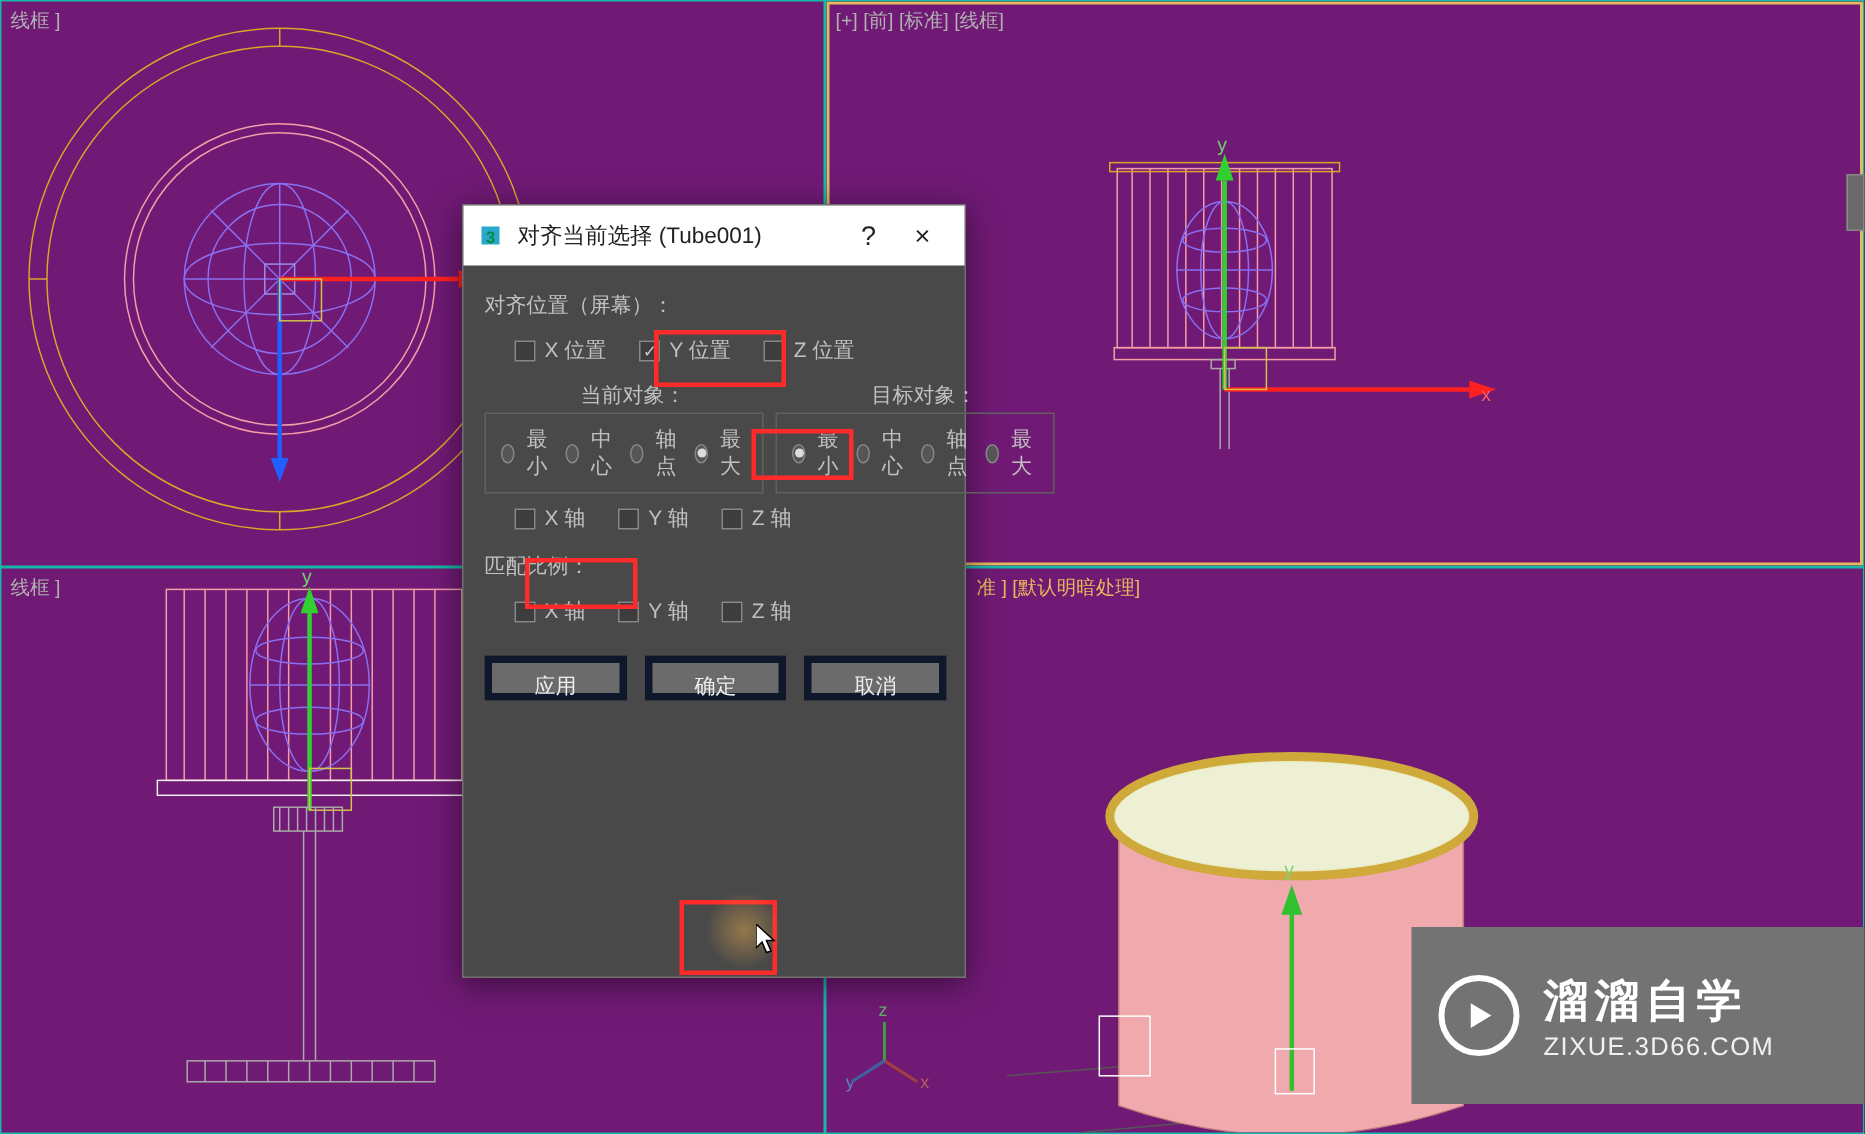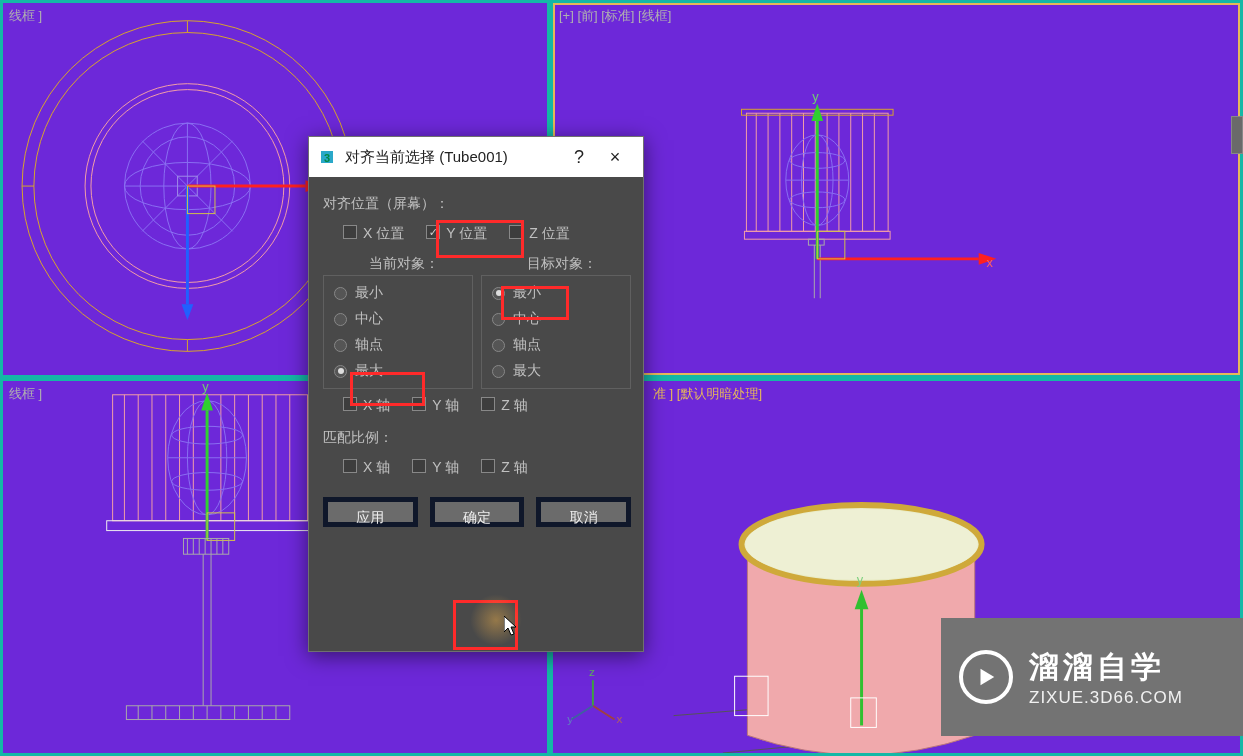--- a/index.html
+++ b/index.html
@@ -12,22 +12,22 @@
     overflow: hidden;
   }
   .viewport-grid {
     position: absolute; inset: 0;
     display: grid;
     grid-template-columns: 550px 1fr;
     grid-template-rows: 378px 1fr;
   }
   .viewport {
     position: relative;
-    background: #6d28d9;
-    border: 3px solid #14b8a6;
+    background: #701a75;
+    border: 1px solid #14b8a6;
     overflow: hidden;
   }
   .vp-label { position:absolute; top:4px; left:6px; color:#b0b0b0; font-size:13px; }
   .vp-label.gold { color:#e6b85a; }
   .highlight-border { position:absolute; inset:0; border:2px solid #e6b85a; pointer-events:none; }
   .viewport svg { position:absolute; inset:0; width:100%; height:100%; }
 
   
   .dialog {
     position:absolute; left:308px; top:136px; width:336px; height:516px;
@@ -46,29 +46,29 @@
   }
   .dlg-titlebar .title { flex:1; font-size:15px; }
   .dlg-titlebar .tb-btn { width:36px; text-align:center; font-size:18px; color:#222; }
   .dlg-body { padding:12px 12px 12px 14px; display:flex; flex-direction:column; gap:2px; }
   .section-label { margin:6px 0 4px 0; }
 
   .row-axis {
     display:flex; gap:22px;
     padding:6px 0 6px 20px;
   }
-  .cb { display:flex; gap:6px; }
+  .cb { display:flex; align-items:center; gap:6px; }
   .cb .box { width:14px; height:14px; border:1px solid #888; background:#3d3d3d;
              display:flex; align-items:center; justify-content:center; font-size:11px; color:#cfcfcf;}
   .cb.checked .box::after { content:"✓"; }
 
   .obj-columns { display:flex; gap:8px; }
   .obj-col { flex:1; }
   .obj-col .col-title { margin:4px 0 2px 12px;text-align:center; }
-  .obj-col .frame { border:1px solid #606060; padding:8px 10px; display:flex; flex-direction:column; gap:8px; }
+  .obj-col .frame { border:1px solid #606060; padding:8px 10px; display:flex; gap:8px; }
   .rb { display:flex; align-items:center; gap:8px; }
   .rb .dot { width:13px; height:13px; border-radius:50%; border:1px solid #888; background:#555;
              display:flex; align-items:center; justify-content:center;}
   .rb.sel .dot::after { content:""; width:6px; height:6px; border-radius:50%; background:#ddd; }
 
   .btn-row { display:flex; gap:12px; margin-top:12px; }
   .btn { flex:1; height:30px; background:#6b6b6b; color:#eee; text-align:center;
          line-height:30px; border:5px solid #0f172a; }
 
   .red-box { position:absolute; border:3px solid #ff2a2a; pointer-events:none; }

